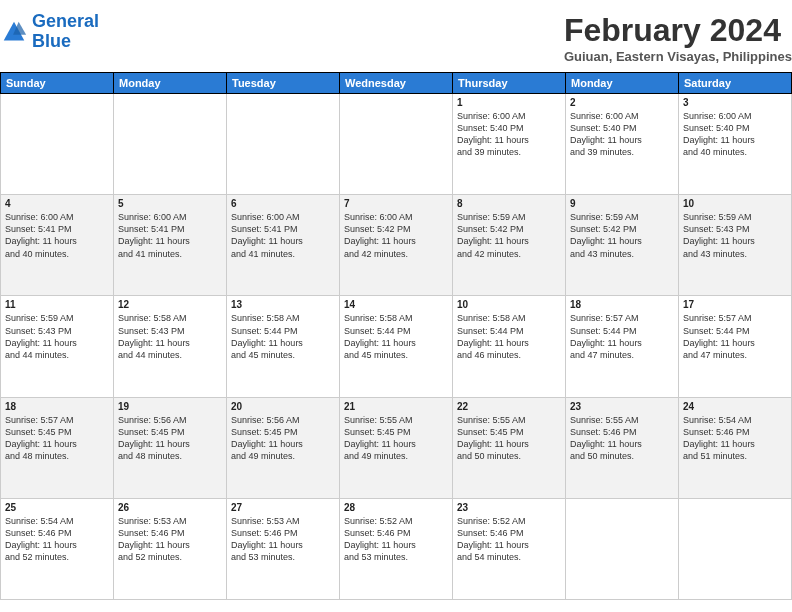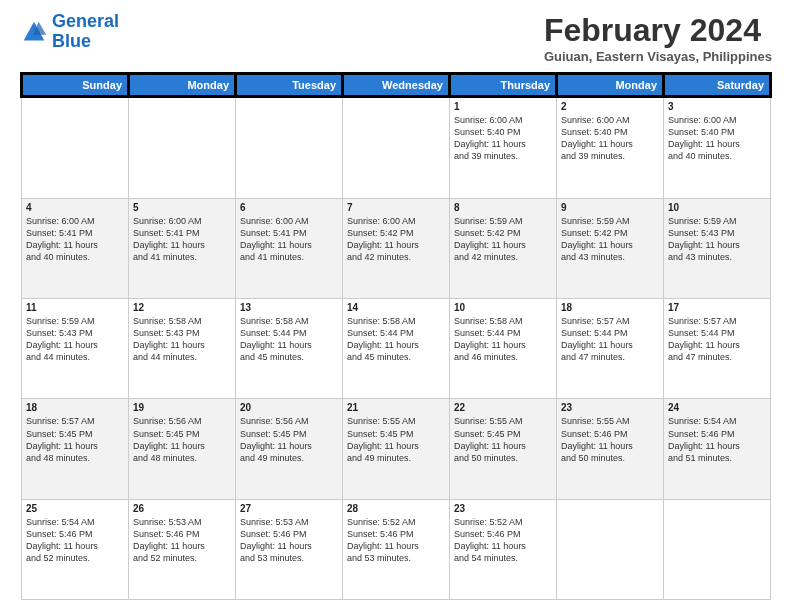--- a/index.html
+++ b/index.html
@@ -6,21 +6,21 @@
     body {
       font-family: Arial, sans-serif;
       background: #fff;
       width: 792px;
       height: 612px;
       overflow: hidden;
     }
     .page {
       width: 792px;
       height: 612px;
-      padding: 12px 20px;
+      padding: 12px 0;
       display: flex;
       flex-direction: column;
     }
     .header {
       display: flex;
       justify-content: space-between;
       align-items: flex-start;
       margin-bottom: 8px;
     }
     .logo {
@@ -56,24 +56,24 @@
     .calendar {
       flex: 1;
       border-collapse: collapse;
       width: 100%;
       font-size: 9.5px;
     }
     .calendar th {
       background: #2a7bd4;
       color: #fff;
       padding: 4px 5px;
-      text-align: right;
+      text-align: left;
       font-size: 11px;
       font-weight: bold;
-      border: 3px solid #000000;
+      border: 1px solid #000000;
     }
     .calendar td {
       border: 1px solid #ccc;
       vertical-align: top;
       padding: 3px 4px;
       width: calc(100% / 7);
       background: #fff;
     }
     .calendar tr:nth-child(even) td {
       background: #f5f5f5;

